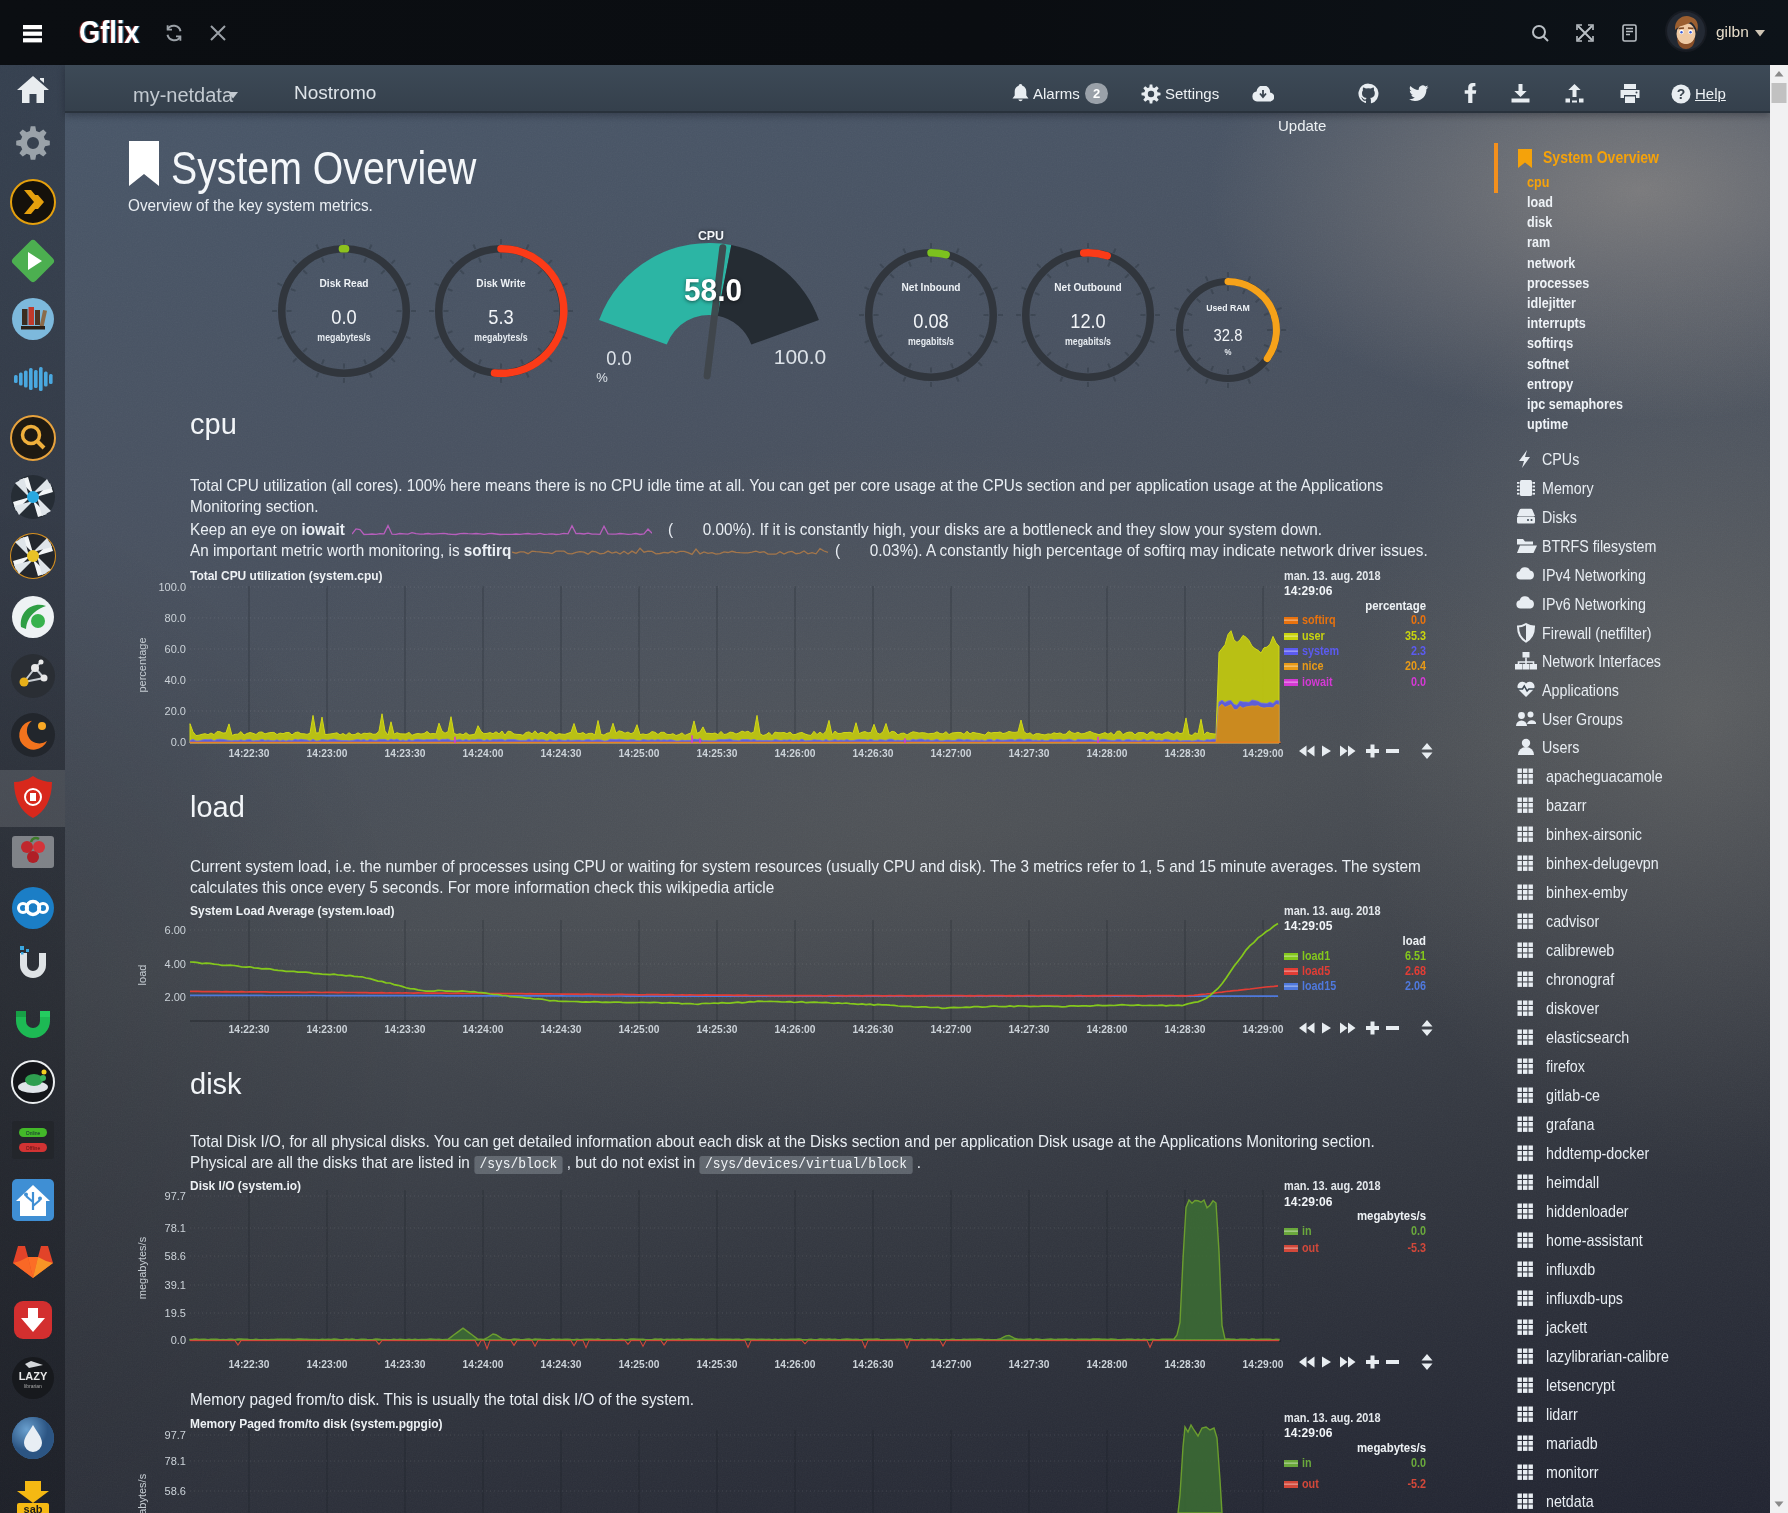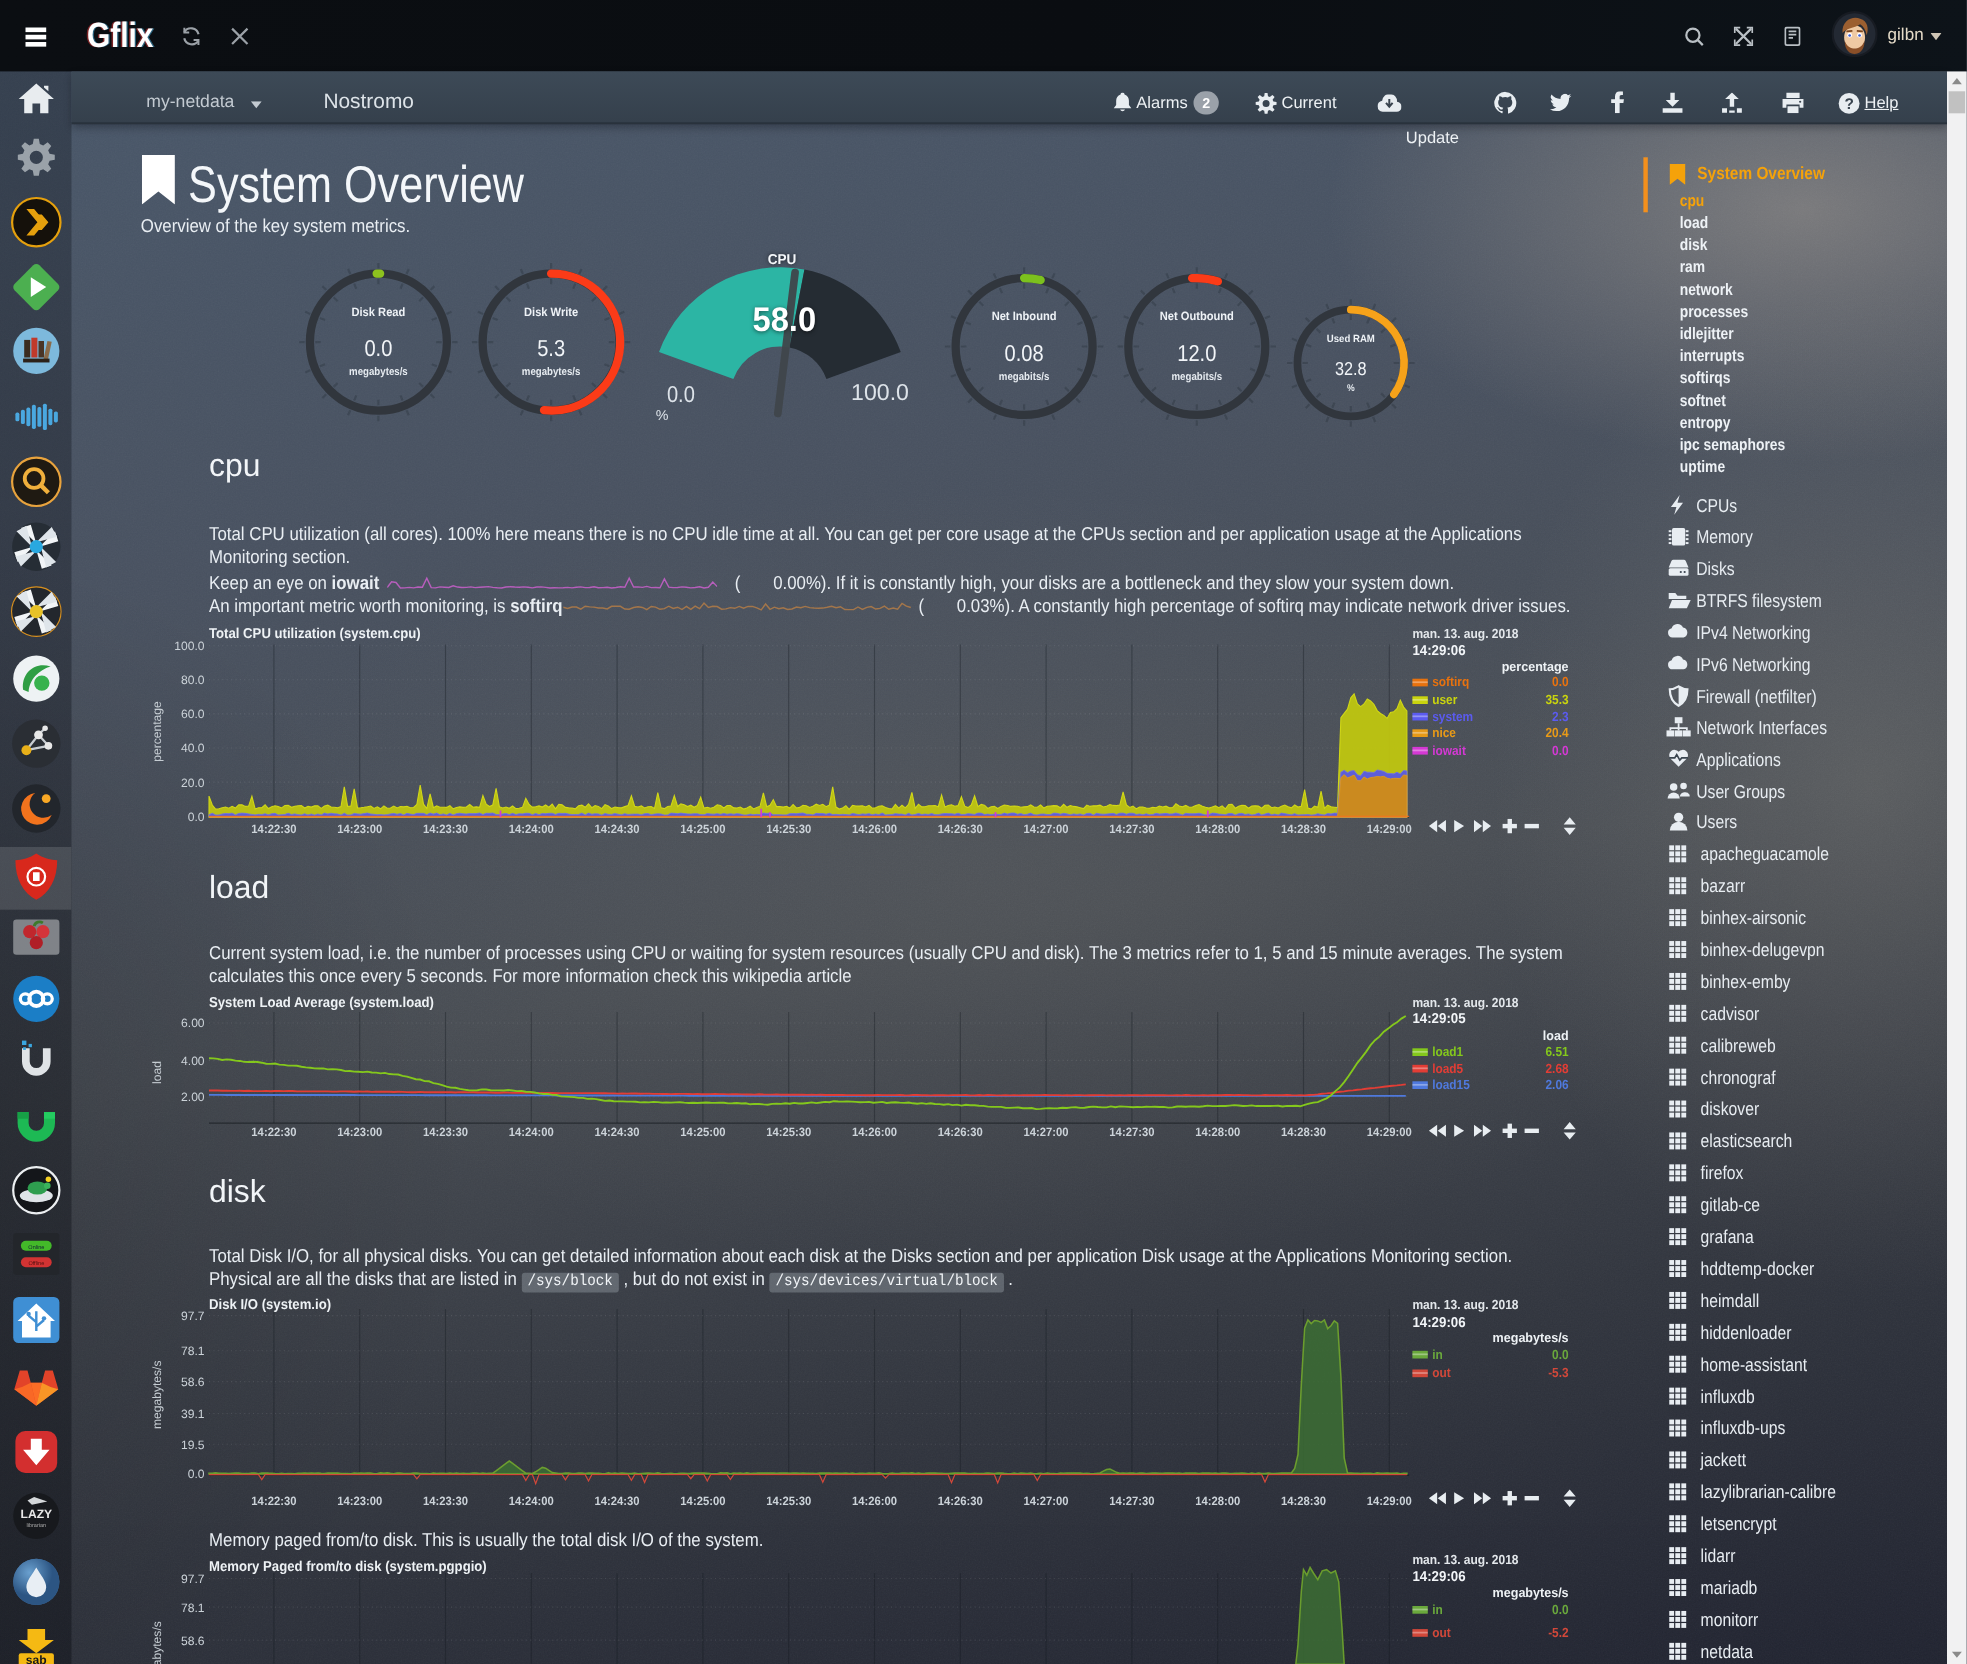--- a/index.html
+++ b/index.html
@@ -67,35 +67,35 @@
       <circle cx="25.5" cy="22.3" r="1.2" fill="#3b5bd6"></circle>
       <path d="M13.5 18.5 L19 18 M23 18 L28.5 18.5" stroke="#7a451f" stroke-width="1.6"></path>
     </svg>
     <div class="abs" style="left:1716px;top:23px;font-size:15.5px;color:#e5dbc8;text-align:center;">gilbn</div>
     <svg class="abs" style="left:1755px;top:30px" width="10" height="7" viewBox="0 0 10 7">
       <path d="M0 0 H10 L5 6.5 Z" fill="#cfc5b5"></path>
     </svg>
   </div>
 <div class="abs" id="leftbar"></div>
 <div class="abs" id="ndnav"></div>
-<div class="abs" style="left:133px;top:84px;font-size:16px;color:#c3cad1;">my-netdata</div>
+<div class="abs" style="left:133px;top:84px;font-size:20px;color:#c3cad1;">my-netdata</div>
 <svg class="abs" style="left:228px;top:92px" width="10" height="7" viewBox="0 0 10 7">
     <path d="M0 0 H10 L5 6.5 Z" fill="#c3cad1"></path>
   </svg>
 <div class="abs" style="left:278px;top:82px;font-size:19px;color:#dde3e8;margin-left:16px;">Nostromo</div>
 <svg class="abs" style="left:1012px;top:84px" width="17" height="19" viewBox="0 0 17 19" fill="#e8edf1">
     <path d="M8.5 0 C9.6 0 10.3 0.8 10.3 1.8 C13 2.6 14.3 4.9 14.3 7.5 L14.3 11.5 L16.5 14.5 L0.5 14.5 L2.7 11.5 L2.7 7.5 C2.7 4.9 4 2.6 6.7 1.8 C6.7 0.8 7.4 0 8.5 0 Z"></path>
     <path d="M6.3 15.5 a2.3 2.3 0 0 0 4.4 0 Z"></path>
   </svg>
 <div class="abs nav-t" style="left:1033px;top:85px;text-align:right;">Alarms</div>
 <div class="abs" style="left:1085px;top:83px;width:23px;height:21px;border-radius:11px;background:#9aa1a9;color:#fff;font-size:13px;font-weight:bold;text-align:center;line-height:21px;">2</div>
 <svg class="abs" style="left:1141px;top:84px" width="20" height="20" viewBox="0 0 20 20">
     <path d="M8.7 0.5 L11.3 0.5 L11.7 3.4 L13.4 4.1 L15.8 2.3 L17.7 4.2 L15.9 6.6 L16.6 8.3 L19.5 8.7 L19.5 11.3 L16.6 11.7 L15.9 13.4 L17.7 15.8 L15.8 17.7 L13.4 15.9 L11.7 16.6 L11.3 19.5 L8.7 19.5 L8.3 16.6 L6.6 15.9 L4.2 17.7 L2.3 15.8 L4.1 13.4 L3.4 11.7 L0.5 11.3 L0.5 8.7 L3.4 8.3 L4.1 6.6 L2.3 4.2 L4.2 2.3 L6.6 4.1 L8.3 3.4 Z M13.2 10.0 A3.2 3.2 0 1 0 6.8 10.0 A3.2 3.2 0 1 0 13.2 10.0 Z" fill="#e8edf1" fill-rule="evenodd"></path>
   </svg>
-<div class="abs nav-t" style="left:1165px;top:85px;">Current</div>
+<div class="abs nav-t" style="left:1165px;top:85px;">Settings</div>
 <svg class="abs" style="left:1252px;top:86px" width="22" height="16" viewBox="0 0 22 16" fill="#e8edf1">
     <path d="M18 6.5 A4.5 4.5 0 0 1 17.5 15.5 L5 15.5 A5 5 0 0 1 4.5 5.6 A6 6 0 0 1 18 6.5 Z"></path>
     <path d="M11 4 L11 10 M8 7.5 L11 11 L14 7.5" stroke="#39444f" stroke-width="1.8" fill="none"></path>
   </svg>
 <div class="abs nav-t" style="left:1278px;top:85px;margin-top:32px;">Update</div>
 <svg class="abs" style="left:1358px;top:83px" width="21" height="21" viewBox="0 0 21 21" fill="#e8edf1">
     <path d="M10.5 0.5 a10 10 0 0 0 -3.2 19.5 c0.5 0.1 0.7 -0.2 0.7 -0.5 v-1.7 c-2.8 0.6 -3.4 -1.2 -3.4 -1.2 c-0.5 -1.2 -1.1 -1.5 -1.1 -1.5 c-0.9 -0.6 0.1 -0.6 0.1 -0.6 c1 0.1 1.5 1 1.5 1 c0.9 1.5 2.3 1.1 2.9 0.8 c0.1 -0.6 0.3 -1.1 0.6 -1.3 c-2.2 -0.3 -4.6 -1.1 -4.6 -5 c0 -1.1 0.4 -2 1 -2.7 c-0.1 -0.3 -0.4 -1.3 0.1 -2.7 c0 0 0.8 -0.3 2.8 1 a9.6 9.6 0 0 1 5 0 c1.9 -1.3 2.8 -1 2.8 -1 c0.5 1.4 0.2 2.4 0.1 2.7 c0.6 0.7 1 1.6 1 2.7 c0 3.9 -2.4 4.7 -4.6 5 c0.4 0.3 0.7 0.9 0.7 1.9 v2.8 c0 0.3 0.2 0.6 0.7 0.5 a10 10 0 0 0 -3.1 -19.5 Z"></path>
   </svg>
 <svg class="abs" style="left:1409px;top:85px" width="20" height="17" viewBox="0 0 20 17" fill="#e8edf1">
     <path d="M19.5 2 c-0.7 0.3 -1.5 0.6 -2.3 0.7 c0.8 -0.5 1.4 -1.3 1.7 -2.2 c-0.8 0.5 -1.6 0.8 -2.5 1 A4 4 0 0 0 9.6 4.2 c0 0.3 0 0.6 0.1 0.9 C6.4 4.9 3.4 3.4 1.4 1 a4 4 0 0 0 1.2 5.3 c-0.6 0 -1.3 -0.2 -1.8 -0.5 c0 1.9 1.4 3.5 3.2 3.9 c-0.6 0.2 -1.2 0.2 -1.8 0.1 c0.5 1.6 2 2.8 3.7 2.8 A8 8 0 0 1 0 14.3 A11.2 11.2 0 0 0 6.1 16 c7.3 0 11.3 -6 11.3 -11.3 v-0.5 c0.8 -0.6 1.5 -1.3 2.1 -2.2 Z"></path>

